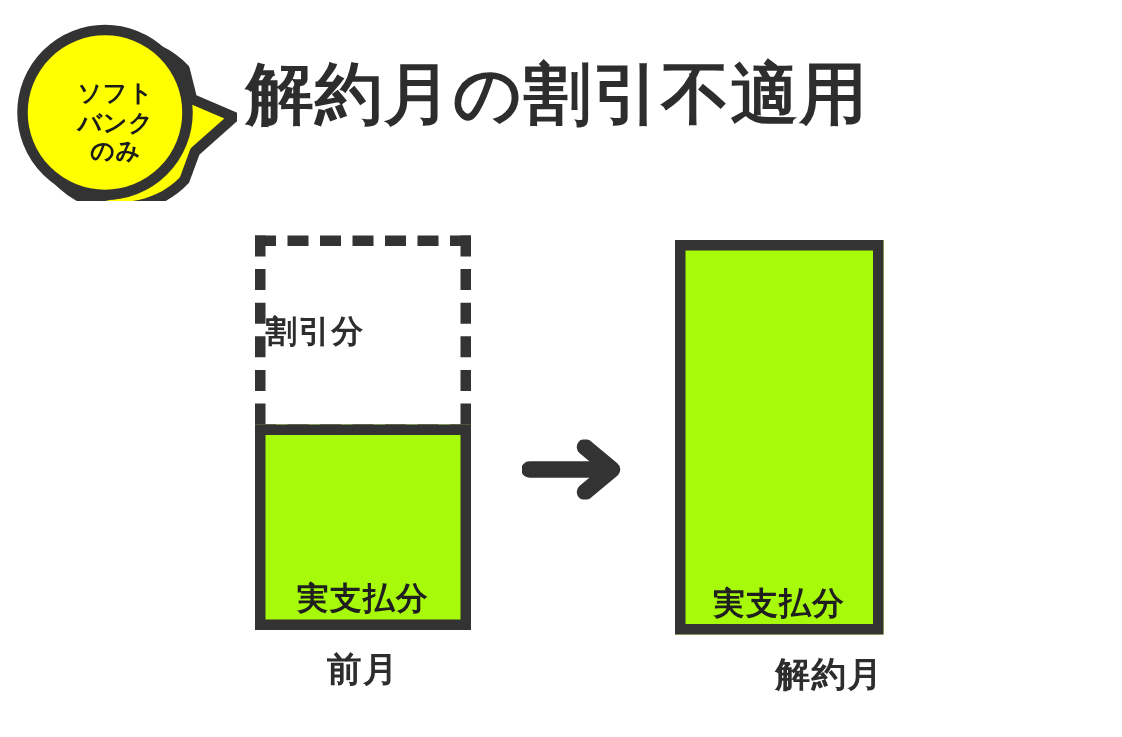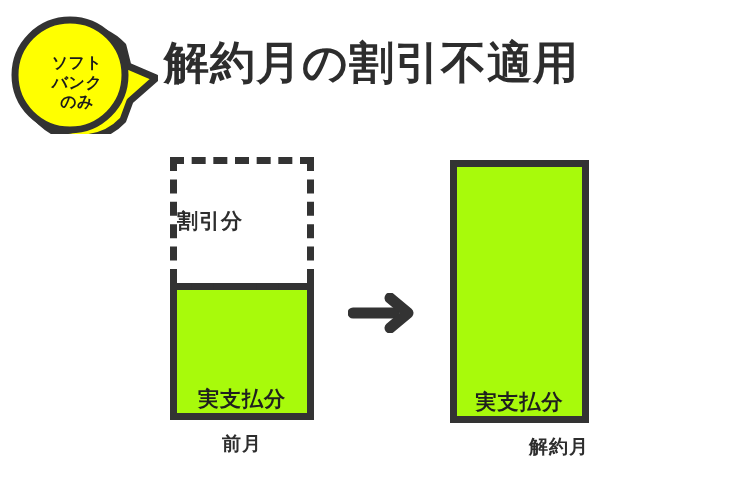--- a/index.html
+++ b/index.html
@@ -126,21 +126,21 @@
     font-size: 21px;
     font-weight: bold;
     color: #1f1f1f;
     letter-spacing: 1px;
     white-space: nowrap;
   }
 
   .caption {
     margin-top: 11px;
     text-align: center;
-    font-size: 19px;
+    font-size: 23px;
     font-weight: bold;
     color: #2d2d2d;
     letter-spacing: 1px;
     white-space: nowrap;
   }
   .caption.right { width: 139px; text-align: right; }
 
   
   .arrow {
     position: absolute;

